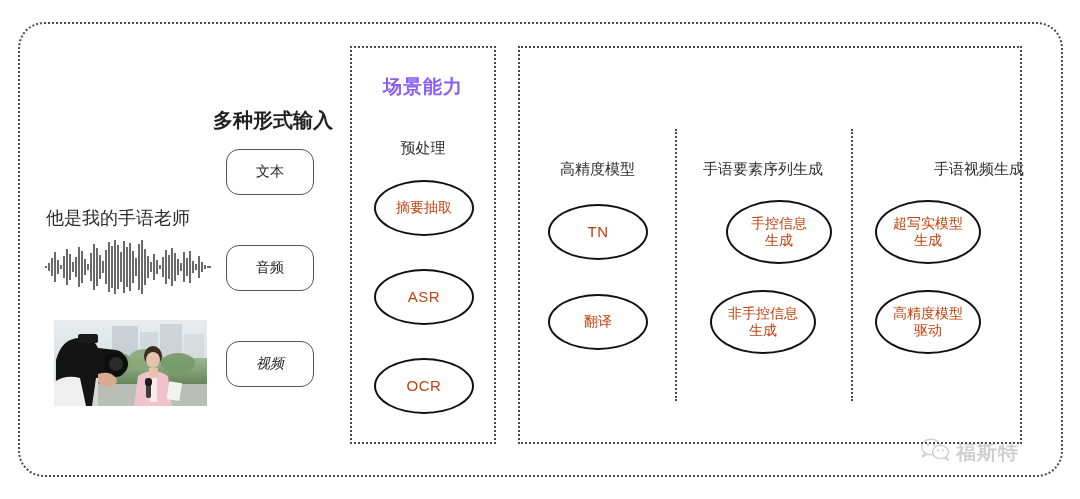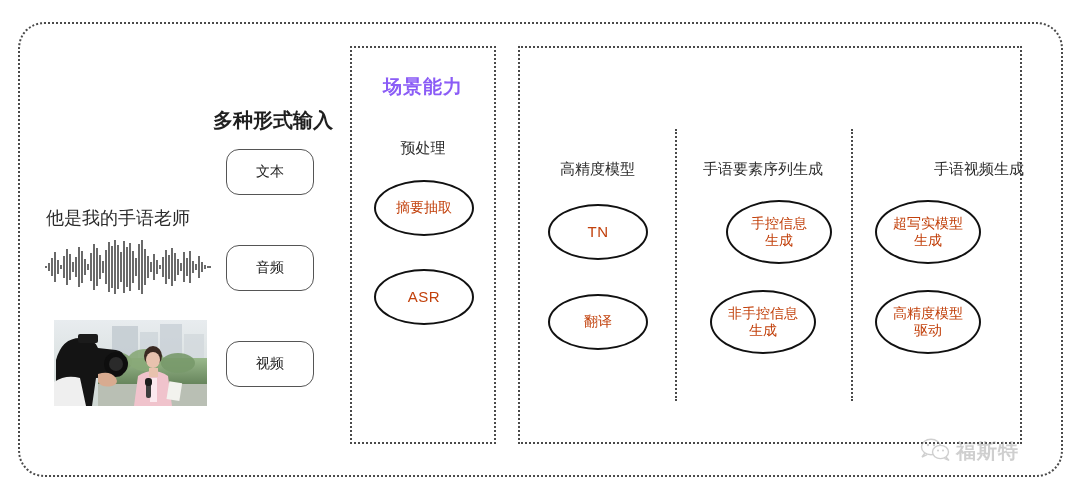--- a/index.html
+++ b/index.html
@@ -111,20 +111,21 @@
   .video-thumb {
     position: absolute;
     overflow: hidden;
     background: #cfd6cf;
   }
 
   
   .watermark {
     position: absolute;
     display: flex;
+    align-items: center;
     gap: 6px;
     opacity: .42;
   }
   .watermark .wm-text {
     font-size: 20px;
     font-weight: bold;
     color: #8e8e8e;
     letter-spacing: 1px;
   }
 </style>
@@ -246,34 +247,37 @@
       <path d="M44 54 q12 -4 18 4 q3 6 -4 8 q-10 2 -14 -4 z" fill="#d8ab90"></path>
     </svg>
   </div>
 
   <div class="pill" style="left:226px; top:149px;">
     <span>文本</span>
   </div>
   <div class="pill" style="left:226px; top:245px;">
     <span>音频</span>
   </div>
-  <div class="pill" style="left:226px; top:341px;">
+  <div class="pill" style="left:226px; top:341px;font-style:italic;">
     <span>视频</span>
   </div>
 
   <div class="panel panel-scene">
     <div class="panel-title">场景能力</div>
 
     <div class="sub-header" style="left:0; top:91px; width:100%;">预处理</div>
 
     <div class="ellipse" style="left:22px; top:132px; width:100px; height:56px;">
       <span>摘要抽取</span>
     </div>
     <div class="ellipse lat" style="left:22px; top:221px; width:100px; height:56px;">
       <span>ASR</span>
+    </div>
+    <div class="ellipse lat" style="left:22px; top:310px; width:100px; height:56px;">
+      <span>OCR</span>
     </div>
   </div>
 
   <div class="panel panel-core">
 
     <div class="col-divider" style="left:155px;"></div>
     <div class="col-divider" style="left:331px;"></div>
 
     <div class="sub-header" style="left:0; top:112px; width:155px;">高精度模型</div>
     <div class="ellipse lat" style="left:28px; top:156px; width:100px; height:56px;text-align:right;">

